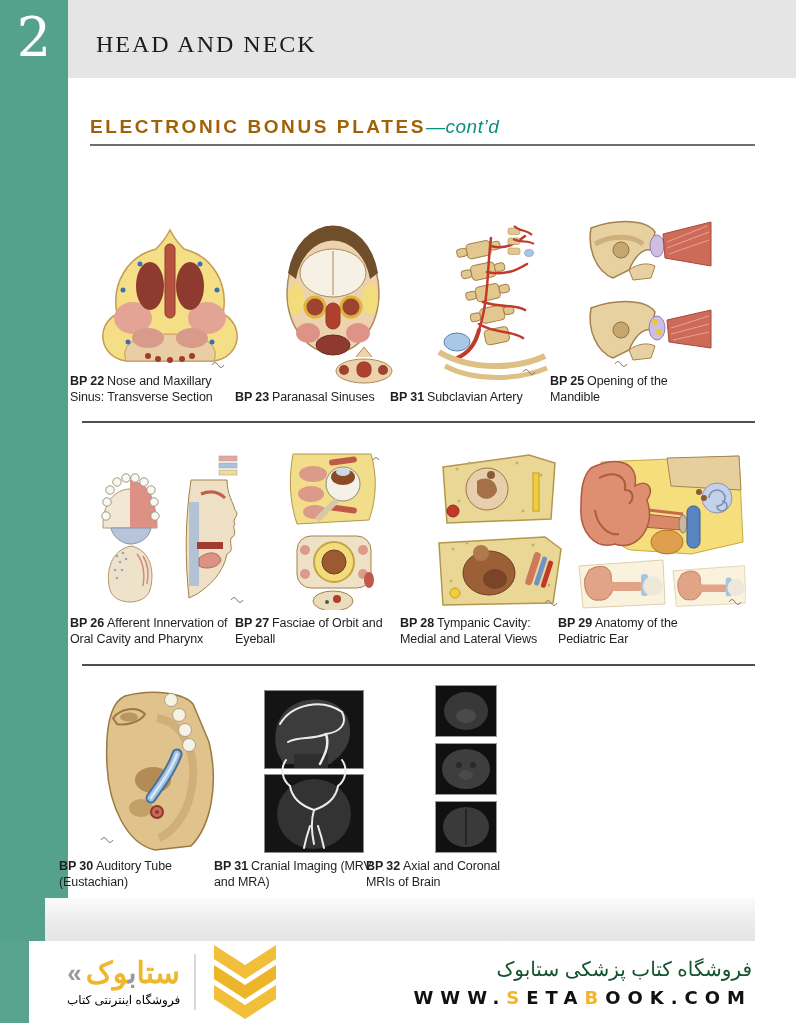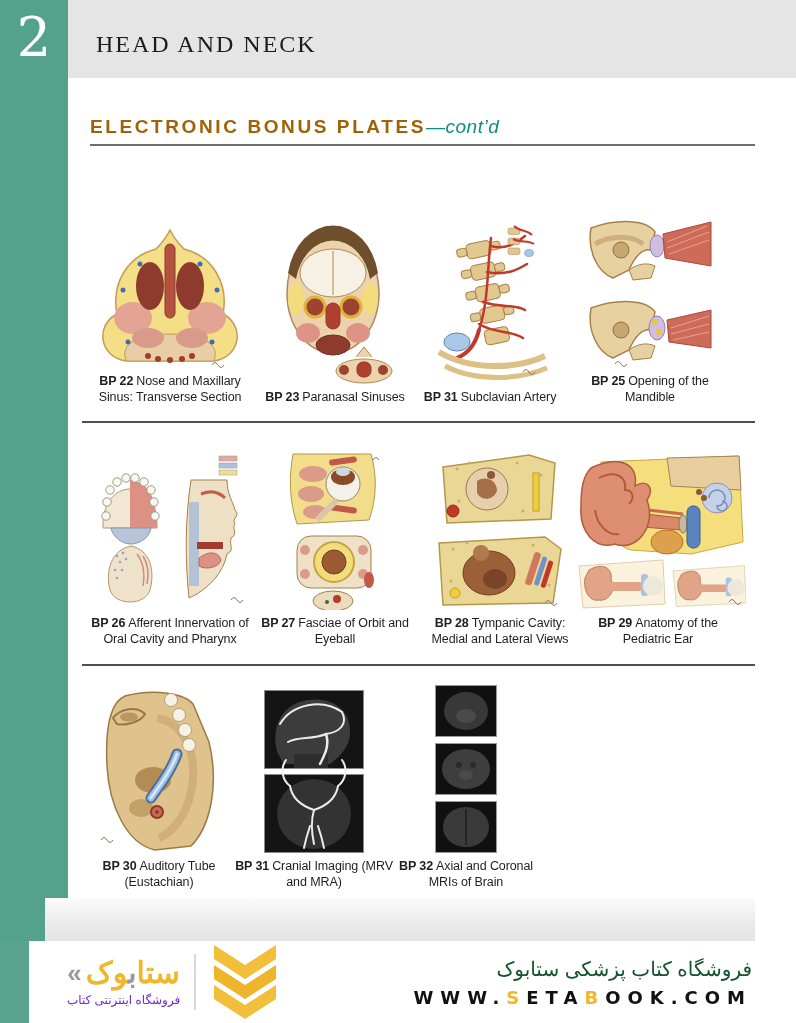--- a/index.html
+++ b/index.html
@@ -27,21 +27,21 @@
   .heading-rule{position:absolute;left:90px;top:144px;width:665px;height:2px;background:#6e6e6e}
   
   .row{position:absolute;left:82px;width:673px;display:flex;align-items:flex-end}
   .row1{top:200px}.row2{top:445px}.row3{top:683px}
   .cell{display:flex;flex-direction:column;align-items:center}
   .thumb{display:flex;align-items:flex-end;justify-content:center}
   .row1 .thumb{height:168px}
   .row2 .thumb{height:165px}
   .row3 .thumb{height:170px}
   .caption{
-    width:200px;font-size:12.5px;line-height:1.3;color:#1f1f1f;text-align:center;
+    width:200px;font-size:12.5px;line-height:1.3;color:#1f1f1f;text-align:left;
     margin-top:5px;letter-spacing:-.1px;
   }
   .caption .lbl{font-weight:bold;margin-right:3px}
   .caption .ttl{white-space:pre-line}
   .r1c1{margin-left:8px;width:160px}.r1c2{margin-left:10px;width:150px}
   .r1c3{margin-left:10px;width:140px}.r1c4{margin-left:20px;width:140px}
   .r2c1{margin-left:8px;width:160px}.r2c2{margin-left:10px;width:150px}
   .r2c3{margin-left:20px;width:140px}.r2c4{margin-left:18px;width:140px}
   .r3c1{margin-left:2px;width:150px}.r3c2{margin-left:0;width:160px}.r3c3{margin-left:4px;width:136px}
   .row-divider{position:absolute;left:82px;width:673px;height:2px;background:#4f4f4f}
@@ -49,21 +49,21 @@
   
   .bottom-fade{position:absolute;left:45px;top:898px;width:710px;height:43px;
     background:linear-gradient(180deg,#fbfbfb 0%,#ececec 55%,#e4e4e4 100%)}
   .footer{position:absolute;left:29px;top:941px;width:767px;height:82px;background:#fff;display:flex;align-items:center}
   .logo{display:flex;align-items:center;margin-left:38px}
   .wordmark-block{text-align:center}
   .wordmark-row{display:flex;align-items:center;justify-content:center}
   .guillemet{color:#9a9a9a;font-size:26px;font-weight:bold;margin-right:4px}
   .wordmark{font-size:30px;font-weight:bold;direction:rtl;line-height:1}
   .wm-y{color:#f0b62c}.wm-g{color:#9a9a9a}
-  .logo-tagline{color:#6d28d9;font-size:12px;margin-top:4px;direction:rtl}
+  .logo-tagline{color:#000000;font-size:12px;margin-top:4px;direction:rtl}
   .logo-divider{width:2px;height:56px;background:#d8d8d8;margin:0 14px}
   .store-block{margin-left:auto;margin-right:44px;text-align:right}
   .store-title{font-size:20px;color:#14532d;direction:rtl}
   .store-url{font-size:18px;font-weight:600;letter-spacing:7px;color:#111;margin-top:6px;
     font-family:"DejaVu Sans",sans-serif;white-space:nowrap}
   .url-accent{color:#f0b62c}
   svg{display:block}
 </style>
 </head>
 <body>

